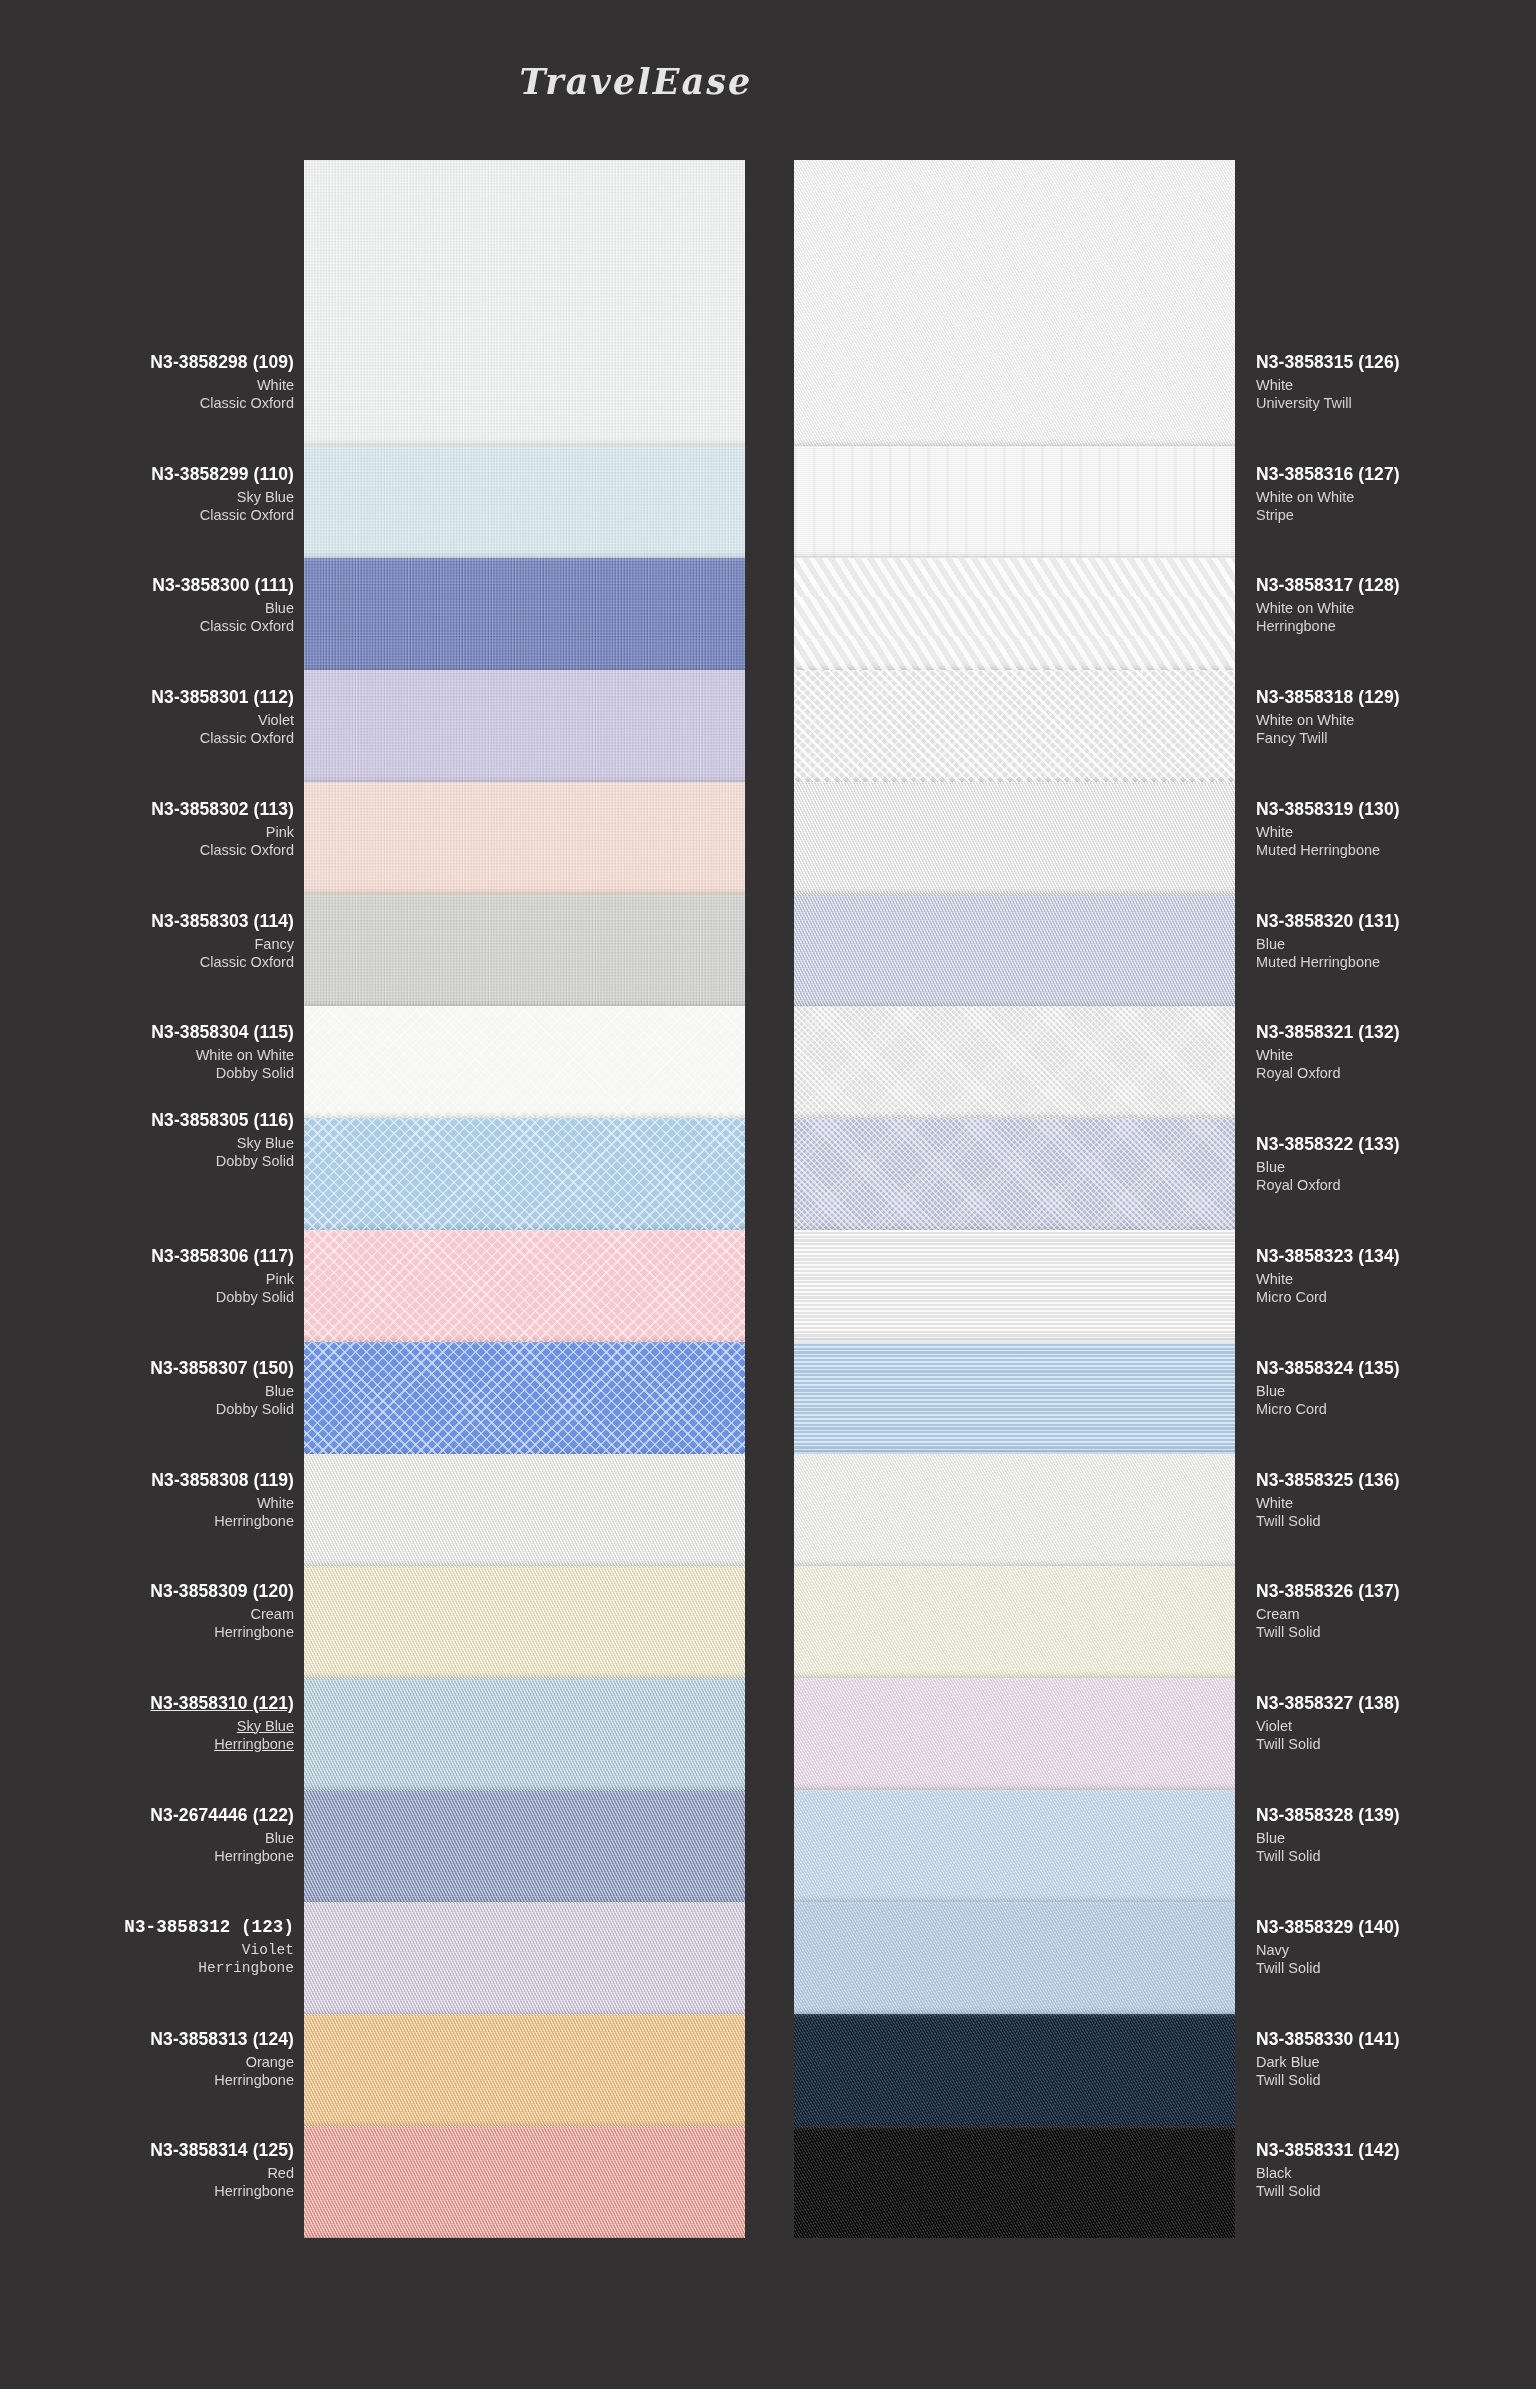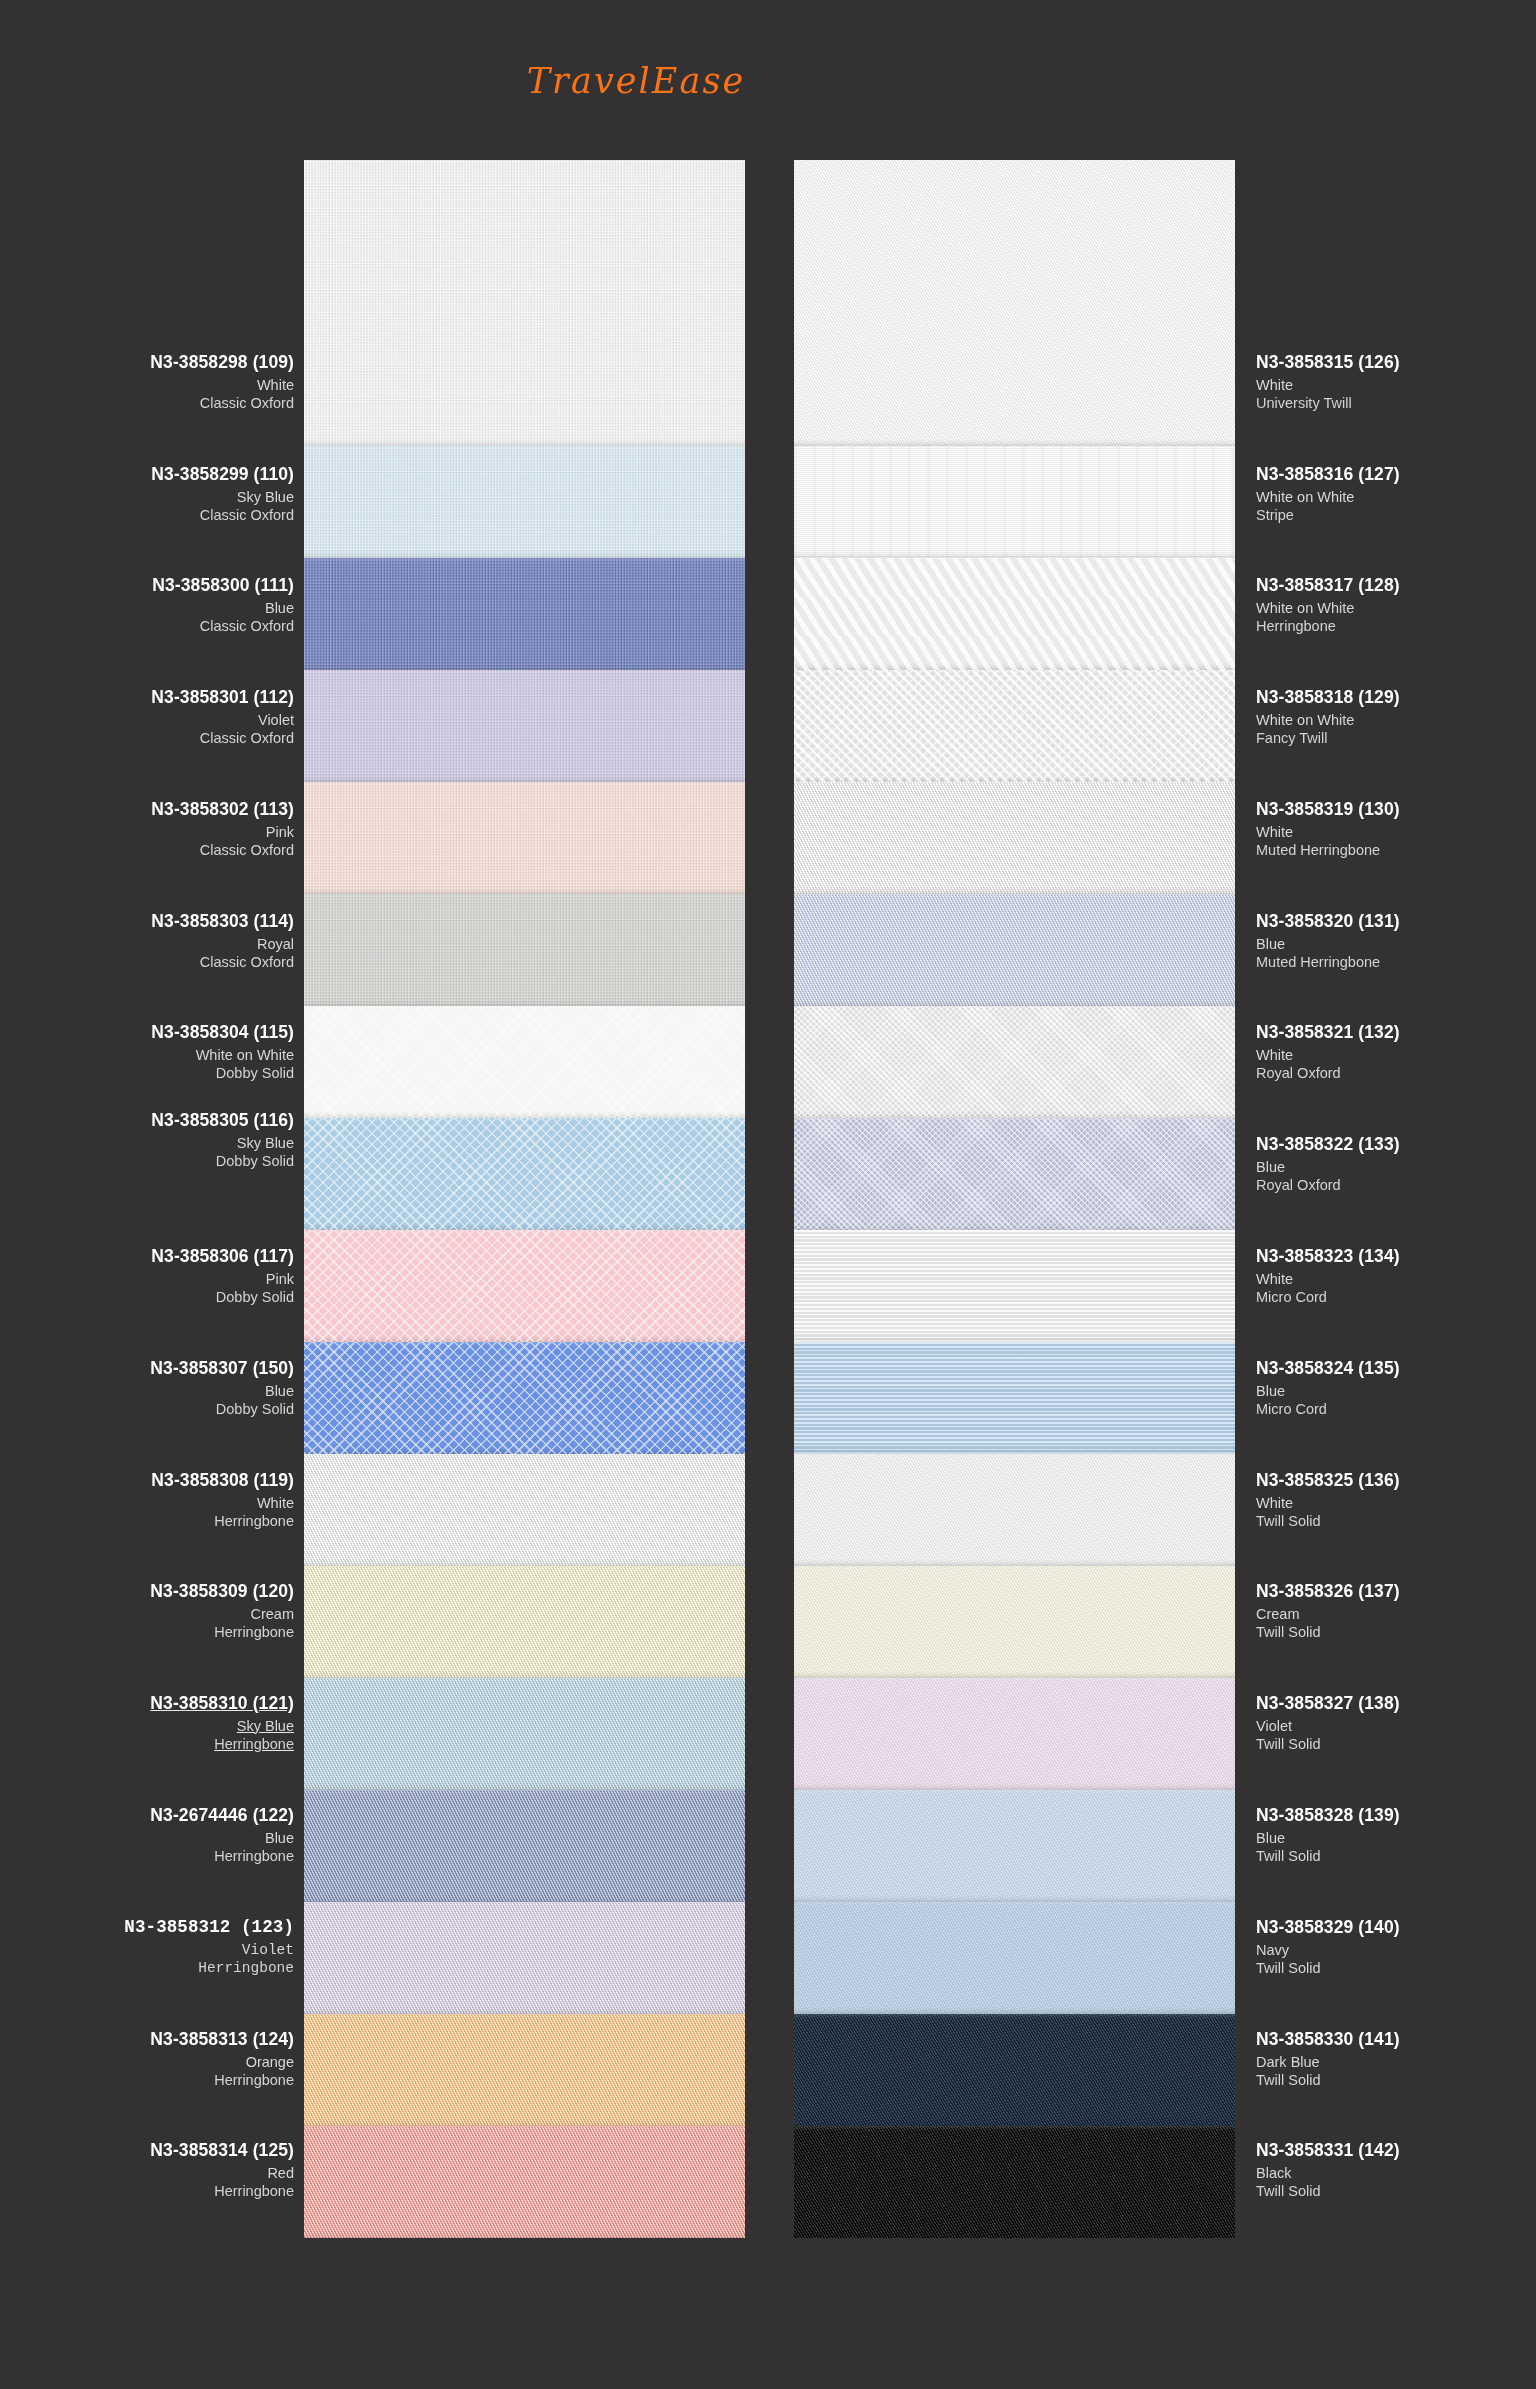--- a/index.html
+++ b/index.html
@@ -17,22 +17,22 @@
   .page-title {
     position: absolute;
     top: 61px;
     left: 0;
     width: 1272px;
     text-align: center;
     font-family: "DejaVu Serif", serif;
     font-style: italic;
     font-size: 35px;
     letter-spacing: 2.1px;
-    color: #f97316;
-    font-weight: 400;
+    color: #e5e5e5;
+    font-weight: 700;
   }
 
   
   .board {
     position: absolute;
     top: 160px;
     left: 0;
     width: 1536px;
     height: 2163px;
   }
@@ -294,21 +294,21 @@
       <span class="colorname">Violet</span>
       <span class="weave">Classic Oxford</span>
     </div>
     <div class="label left" style="top: 641px;">
       <span class="code">N3-3858302 (113)</span>
       <span class="colorname">Pink</span>
       <span class="weave">Classic Oxford</span>
     </div>
     <div class="label left" style="top: 753px;">
       <span class="code">N3-3858303 (114)</span>
-      <span class="colorname">Royal</span>
+      <span class="colorname">Fancy</span>
       <span class="weave">Classic Oxford</span>
     </div>
     <div class="label left" style="top: 864px;">
       <span class="code">N3-3858304 (115)</span>
       <span class="colorname">White on White</span>
       <span class="weave">Dobby Solid</span>
     </div>
     <div class="label left" style="top: 952px; text-align: right;">
       <span class="code">N3-3858305 (116)</span>
       <span class="colorname">Sky Blue</span>

